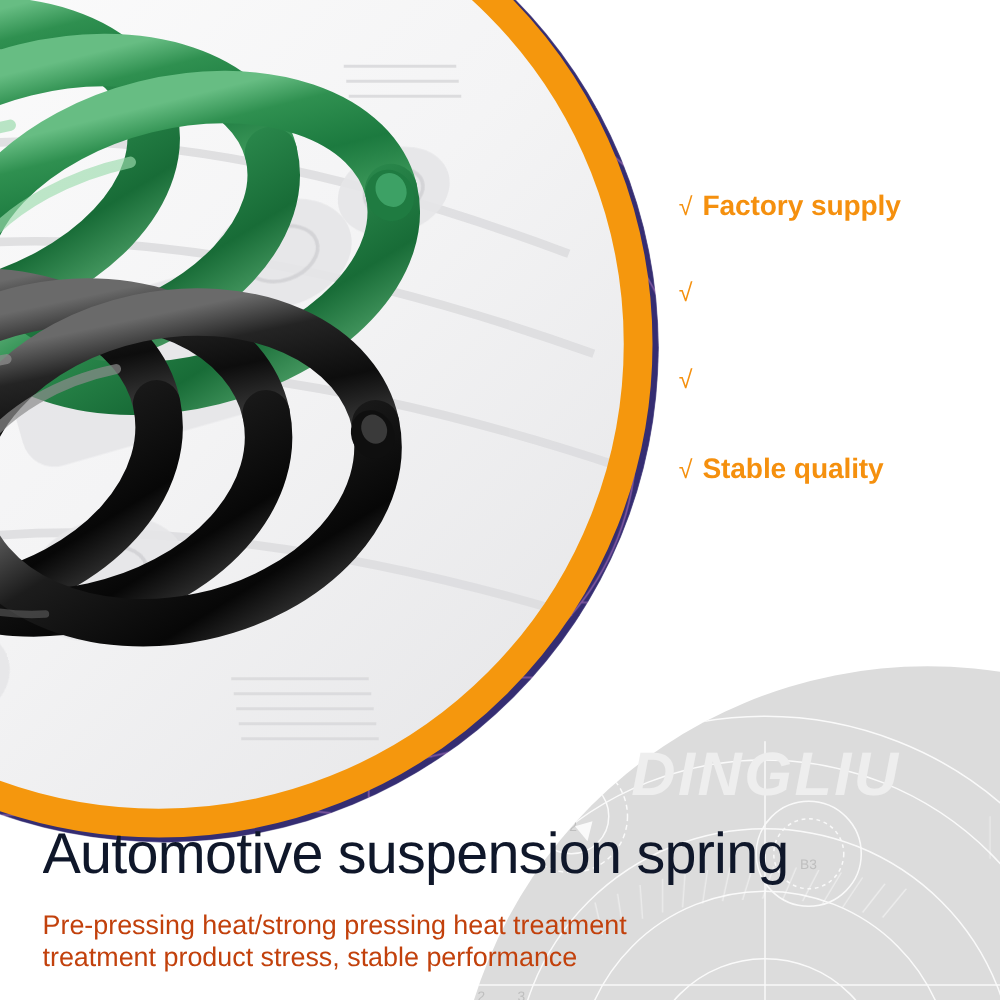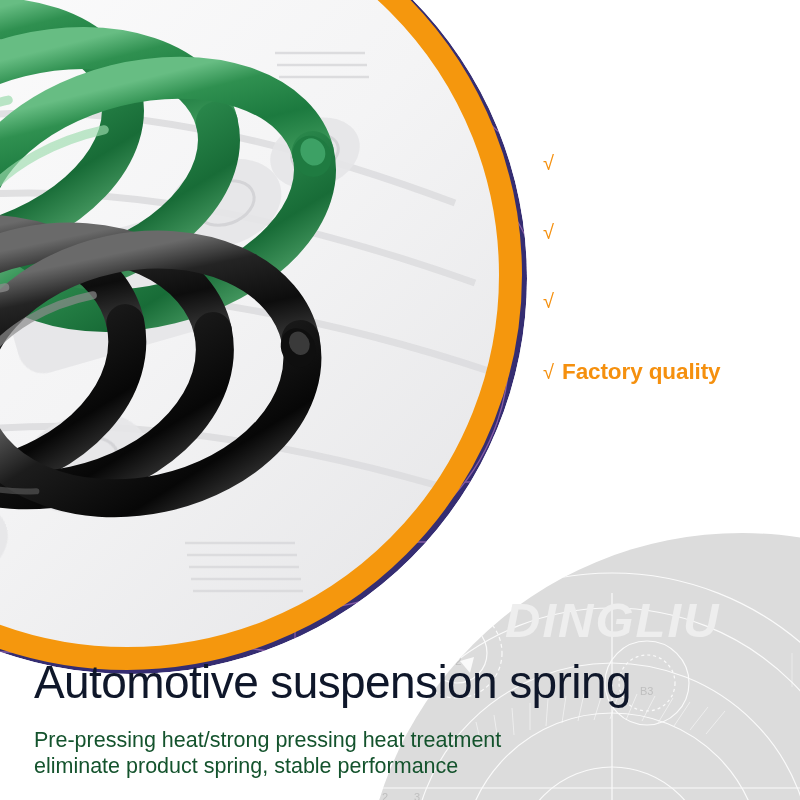--- a/index.html
+++ b/index.html
@@ -38,21 +38,21 @@
 
   
   .features{position:absolute;left:543px;top:152px;width:250px;}
   .feature{display:flex;align-items:baseline;margin-bottom:46px;white-space:nowrap;}
   .feature .tick{color:#f5900e;font-size:20px;font-weight:normal;margin-right:8px;}
   .feature .txt{color:#f5900e;font-size:22.5px;font-weight:bold;letter-spacing:-.1px;}
 
   
   .headline{position:absolute;left:34px;top:655px;color:#0f172a;
             font-size:46px;font-weight:normal;letter-spacing:-.6px;white-space:nowrap;}
-  .subtitle{position:absolute;left:34px;top:727px;color:#14532d;
+  .subtitle{position:absolute;left:34px;top:727px;color:#c2410c;
             font-size:21.5px;line-height:26px;font-weight:normal;white-space:nowrap;}
   .subtitle .l2{display:block;}
 </style>
 </head>
 <body>
 
 <div id="banner">
 
   <div class="grey-disc">
     <svg width="760" height="760" viewBox="0 0 760 760">
@@ -339,32 +339,33 @@
         <ellipse cx="334" cy="56" rx="10" ry="12" fill="#3a3a3a" transform="rotate(-12 334 56)"></ellipse>
       </g>
     </svg>
   </div>
 
   <div class="orange-ring"></div>
 
   <div class="features">
     <div class="feature">
       <span class="tick">√</span>
+      <span class="txt">Factory supply</span>
     </div>
     <div class="feature">
       <span class="tick">√</span>
     </div>
     <div class="feature">
       <span class="tick">√</span>
     </div>
     <div class="feature">
       <span class="tick">√</span>
-      <span class="txt">Factory quality</span>
+      <span class="txt">Stable quality</span>
     </div>
   </div>
 
   <div class="headline">Automotive suspension spring</div>
   <div class="subtitle">
     <span class="l1">Pre-pressing heat/strong pressing heat treatment</span>
-    <span class="l2">eliminate product spring, stable performance</span>
+    <span class="l2">treatment product stress, stable performance</span>
   </div>
 
 </div>
 
 </body></html>

